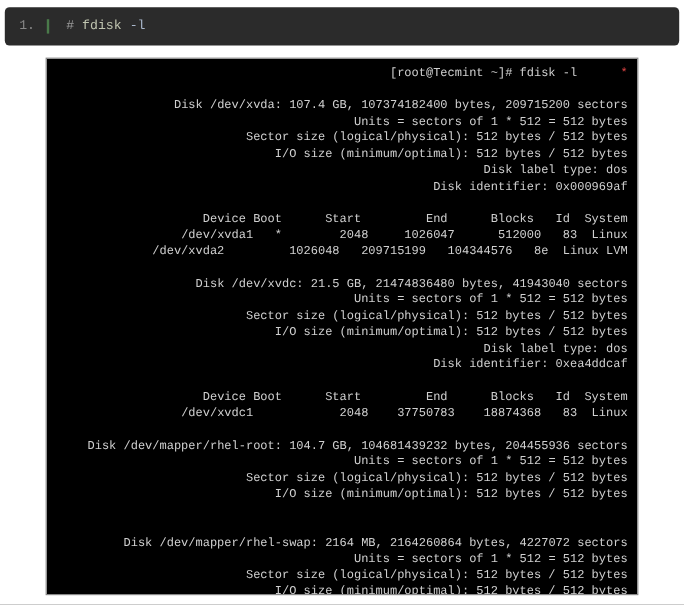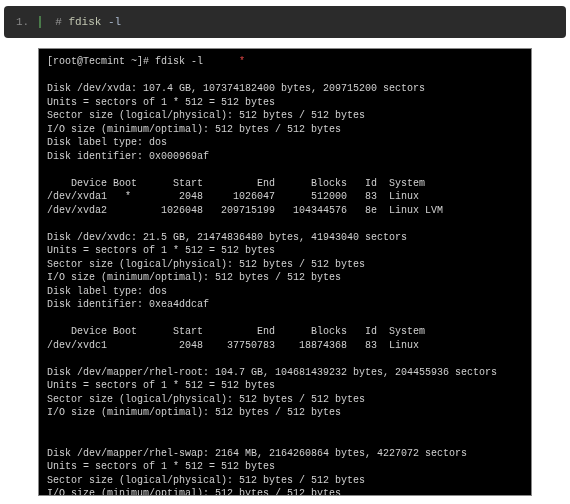--- a/index.html
+++ b/index.html
@@ -46,20 +46,21 @@
     }
     .terminal {
       background: #000000;
       color: #d0d0d0;
       padding: 6px 8px;
       font-family: 'Consolas', 'Monaco', 'Courier New', monospace;
       font-size: 10px;
       line-height: 1.35;
       white-space: pre;
       height: 100%;
+      text-align: right;
     }
     .prompt-line {
       display: inline;
     }
     .red-star {
       color: #d44;
     }
   </style>
 </head>
 <body>

